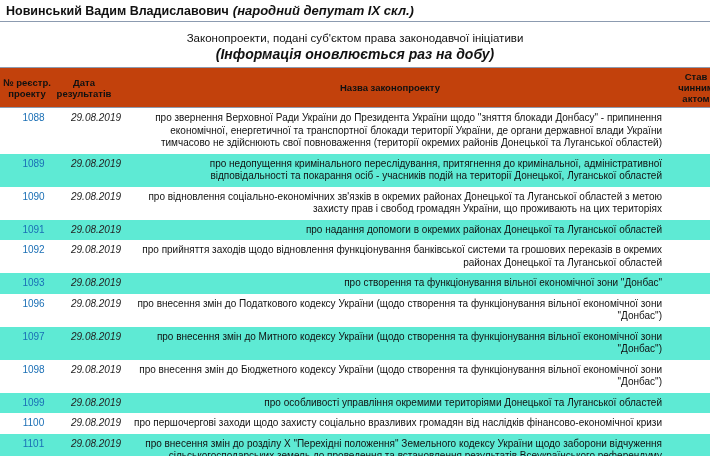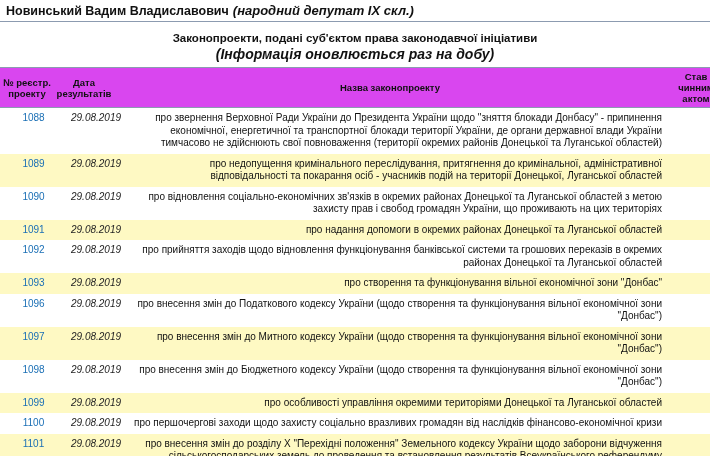--- a/index.html
+++ b/index.html
@@ -41,39 +41,39 @@
     color: #111111;
     margin-left: 4px;
   }
   .title-block {
     text-align: center;
     padding-top: 9px;
     padding-bottom: 6px;
   }
   .title-main {
     font-size: 11.5px;
-    font-weight: bold;
+    font-weight: normal;
     color: #111111;
     line-height: 14px;
   }
   .title-sub {
     font-size: 14px;
     font-weight: bold;
     font-style: italic;
     color: #111111;
     margin-top: 3px;
     line-height: 13px;
   }
   table.bills {
     width: 710px;
     border-collapse: collapse;
     table-layout: fixed;
   }
   table.bills thead th {
-    background: #d946ef;
+    background: #c2410c;
     font-size: 9.5px;
     font-weight: bold;
     color: #111111;
     text-align: center;
     vertical-align: middle;
     padding: 3px 2px;
     border-top: 1px solid #8c9bb0;
     border-bottom: 1px solid #8c9bb0;
     line-height: 11px;
   }
@@ -81,21 +81,21 @@
   table.bills thead th.c-date { width: 56px; }
   table.bills thead th.c-name { width: 548px; }
   table.bills thead th.c-status { width: 56px; }
   table.bills tbody td {
     padding: 4px 4px 4px 17px;
     vertical-align: top;
     line-height: 12.5px;
     font-size: 10px;
   }
   table.bills tbody tr.alt td {
-    background: #fef9c3;
+    background: #5eead4;
   }
   td.num {
     text-align: center;
     color: #1a6fb5;
     font-size: 10px;
     white-space: nowrap;
   }
   td.date {
     text-align: left;
     font-style: italic;

